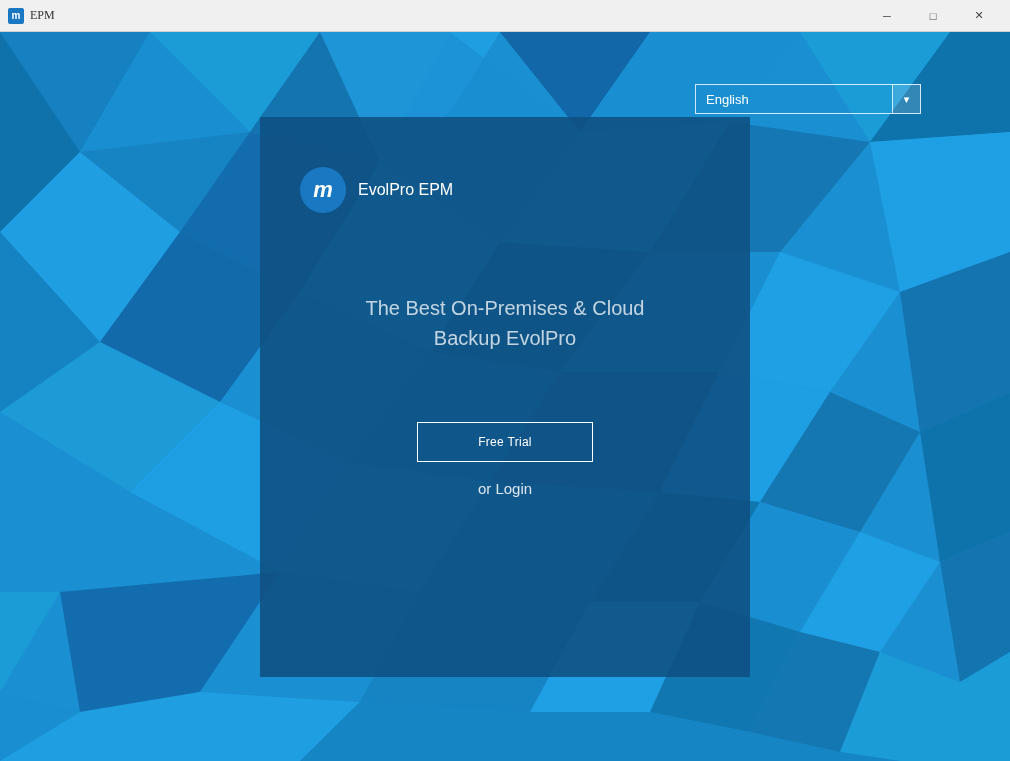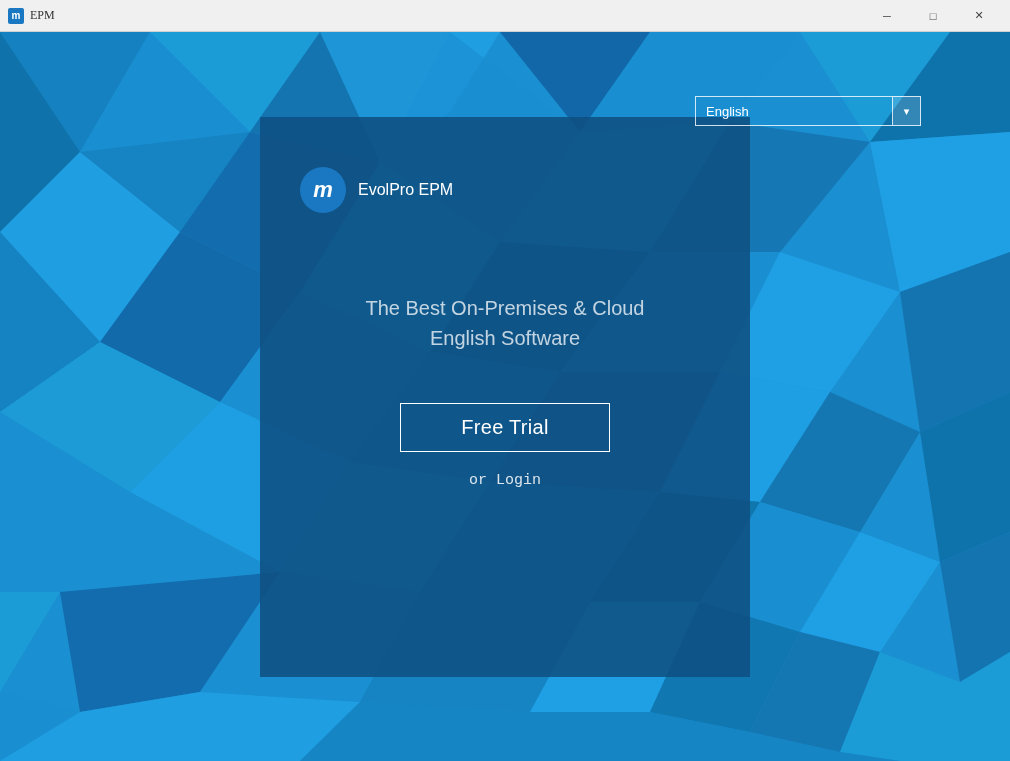--- a/index.html
+++ b/index.html
@@ -78,21 +78,21 @@
     .bg-canvas {
       position: absolute;
       top: 0; left: 0;
       width: 100%;
       height: 100%;
     }
 
     
     .language-selector {
       position: absolute;
-      top: 64px;
+      top: 52px;
       right: 89px;
       display: flex;
       align-items: center;
       z-index: 10;
     }
 
     .language-input {
       background: transparent;
       border: 1px solid rgba(255,255,255,0.8);
       color: white;
@@ -158,28 +158,28 @@
       color: white;
       font-size: 16px;
       font-weight: 400;
     }
 
     .tagline {
       color: rgba(255,255,255,0.75);
       font-size: 20px;
       text-align: center;
       line-height: 1.5;
-      margin-bottom: 50px;
+      margin-bottom: 69px;
     }
 
     .free-trial-btn {
       background: transparent;
       border: 1.5px solid white;
       color: white;
-      font-size: 20px;
+      font-size: 12px;
       padding: 12px 60px;
       cursor: pointer;
       margin-bottom: 18px;
       letter-spacing: 0.3px;
     }
 
     .or-login {
       color: rgba(255,255,255,0.85);
       font-size: 15px;
     }
@@ -269,23 +269,23 @@
 
     <div class="logo-area">
       <div class="logo-icon">
         <span>m</span>
       </div>
       <span class="app-name">EvolPro EPM</span>
     </div>
 
     <div class="tagline">
       <div>The Best On-Premises &amp; Cloud</div>
-      <div>English Software</div>
+      <div>Backup EvolPro</div>
     </div>
 
     <button class="free-trial-btn">Free Trial</button>
 
     <div class="or-login">
-      <span style="cursor:pointer;font-family:Liberation Mono, monospace;">or Login</span>
+      <span style="cursor:pointer;">or Login</span>
     </div>
 
   </div>
 </div>
 
 </body></html>

